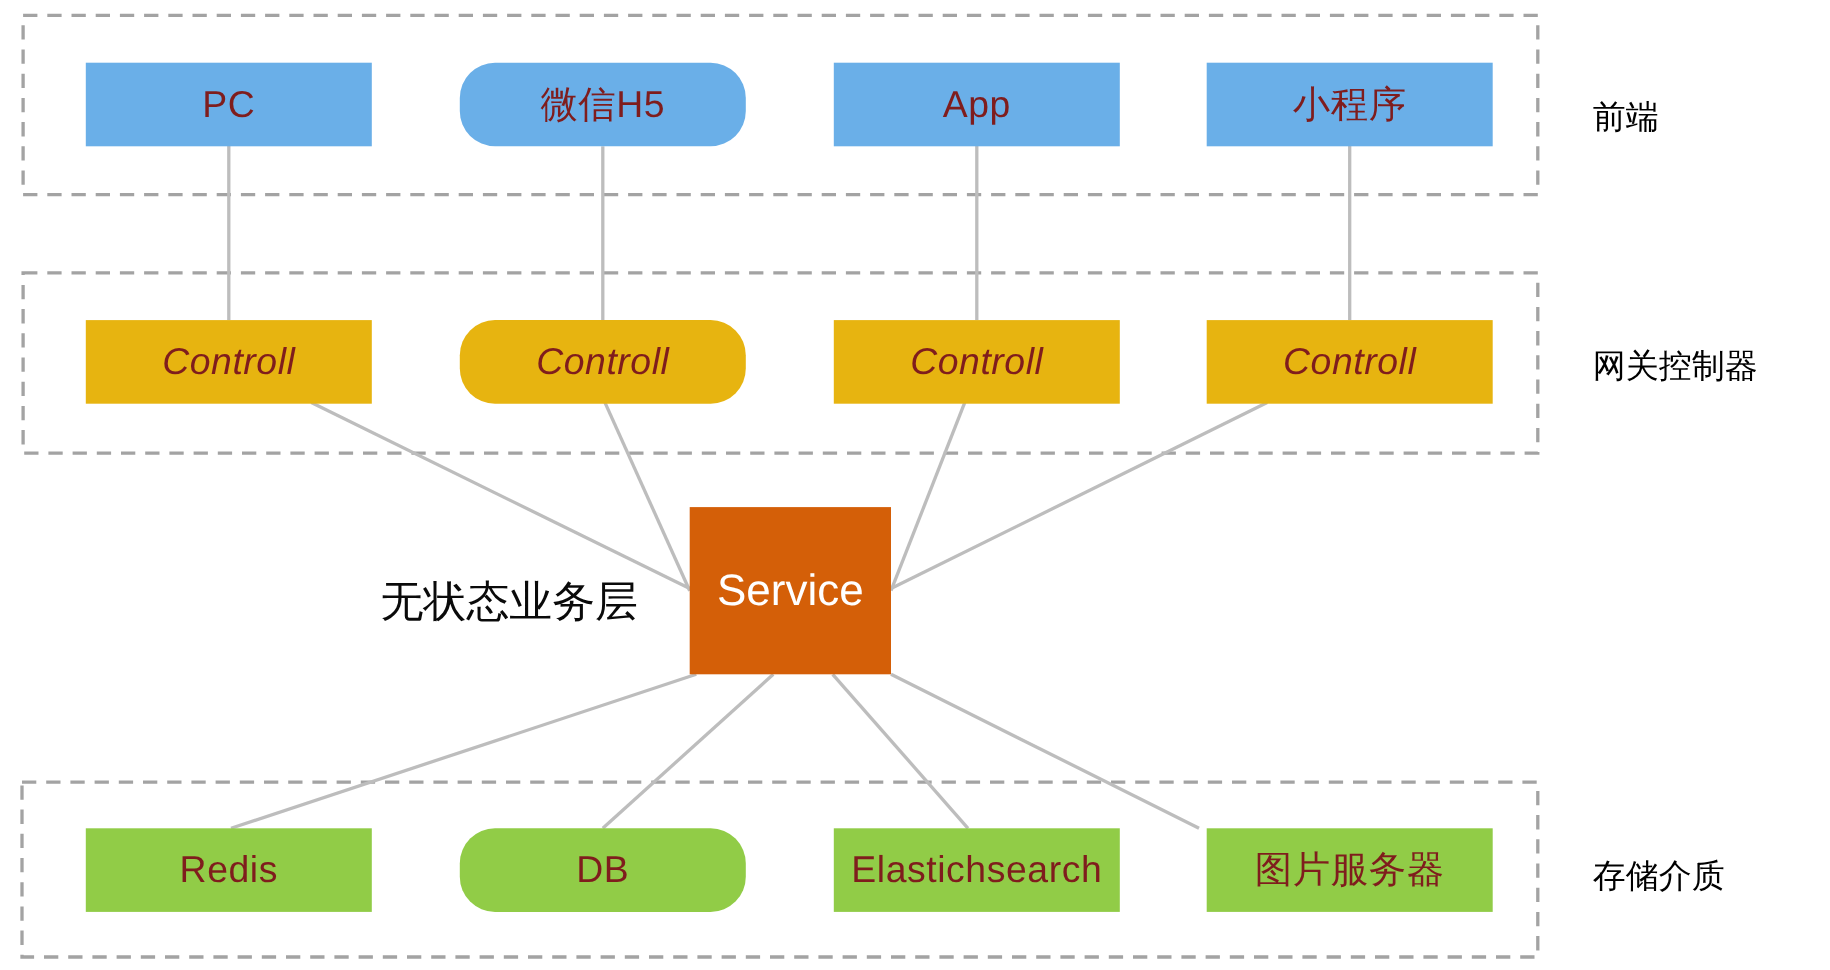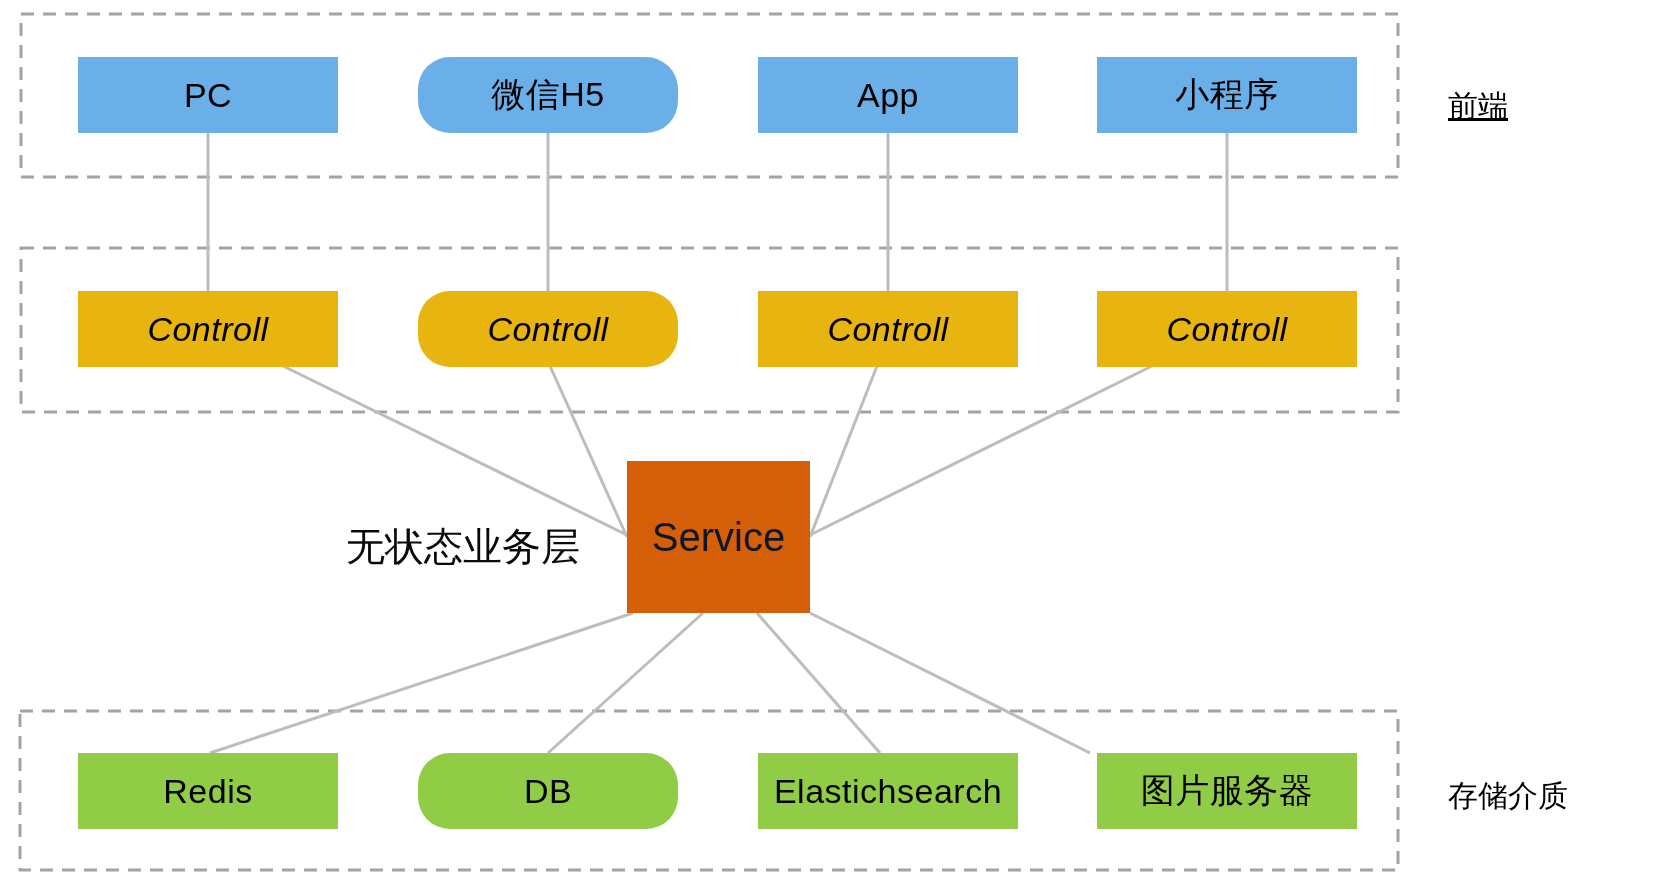--- a/index.html
+++ b/index.html
@@ -13,21 +13,21 @@
   }
   svg.wires { position: absolute; left: 0; top: 0; width: 1664px; height: 882px; }
 
   .node {
     position: absolute;
     width: 260px;
     height: 76px;
     display: flex;
     align-items: center;
     justify-content: center;
-    color: #000000;
+    color: #7f1d1d;
     font-size: 34px;
     letter-spacing: 0.5px;
     white-space: nowrap;
   }
   .blue   { background: #6aafe8; }
   .gold   { background: #e7b410; font-style: italic; }
   .green  { background: #91cc47; }
 
   .c1 { left: 78px; }
   .c2 { left: 418px; border-radius: 32px; }
@@ -38,40 +38,40 @@
   .r3 { top: 753px; }
 
   .service {
     position: absolute;
     left: 627px; top: 461px;
     width: 183px; height: 152px;
     background: #d45f08;
     display: flex;
     align-items: center;
     justify-content: center;
-    color: #0f172a;
+    color: #ffffff;
     font-size: 40px;
   }
   .annotation {
     position: absolute;
     left: 338px; top: 520px;
     width: 250px;
     text-align: center;
     color: #0a0a0a;
     font-size: 39px;
     white-space: nowrap;
   }
   .row-label {
     position: absolute;
     left: 1448px;
     color: #000000;
     font-size: 30px;
     white-space: nowrap;
   }
-  .row-label.l1 { top: 86px; text-decoration: underline; }
+  .row-label.l1 { top: 86px; }
   .row-label.l2 { top: 313px; }
   .row-label.l3 { top: 776px; }
 </style>
 </head>
 <body>
 
 <div class="canvas">
 
   <svg class="wires" viewBox="0 0 1664 882">
 
@@ -107,15 +107,16 @@
 
   <div class="service">Service</div>
   <div class="annotation">无状态业务层</div>
 
   <div class="node green r3 c1">Redis</div>
   <div class="node green r3 c2">DB</div>
   <div class="node green r3 c3">Elastichsearch</div>
   <div class="node green r3 c4">图片服务器</div>
 
   <div class="row-label l1">前端</div>
+  <div class="row-label l2">网关控制器</div>
   <div class="row-label l3">存储介质</div>
 
 </div>
 
 </body></html>

